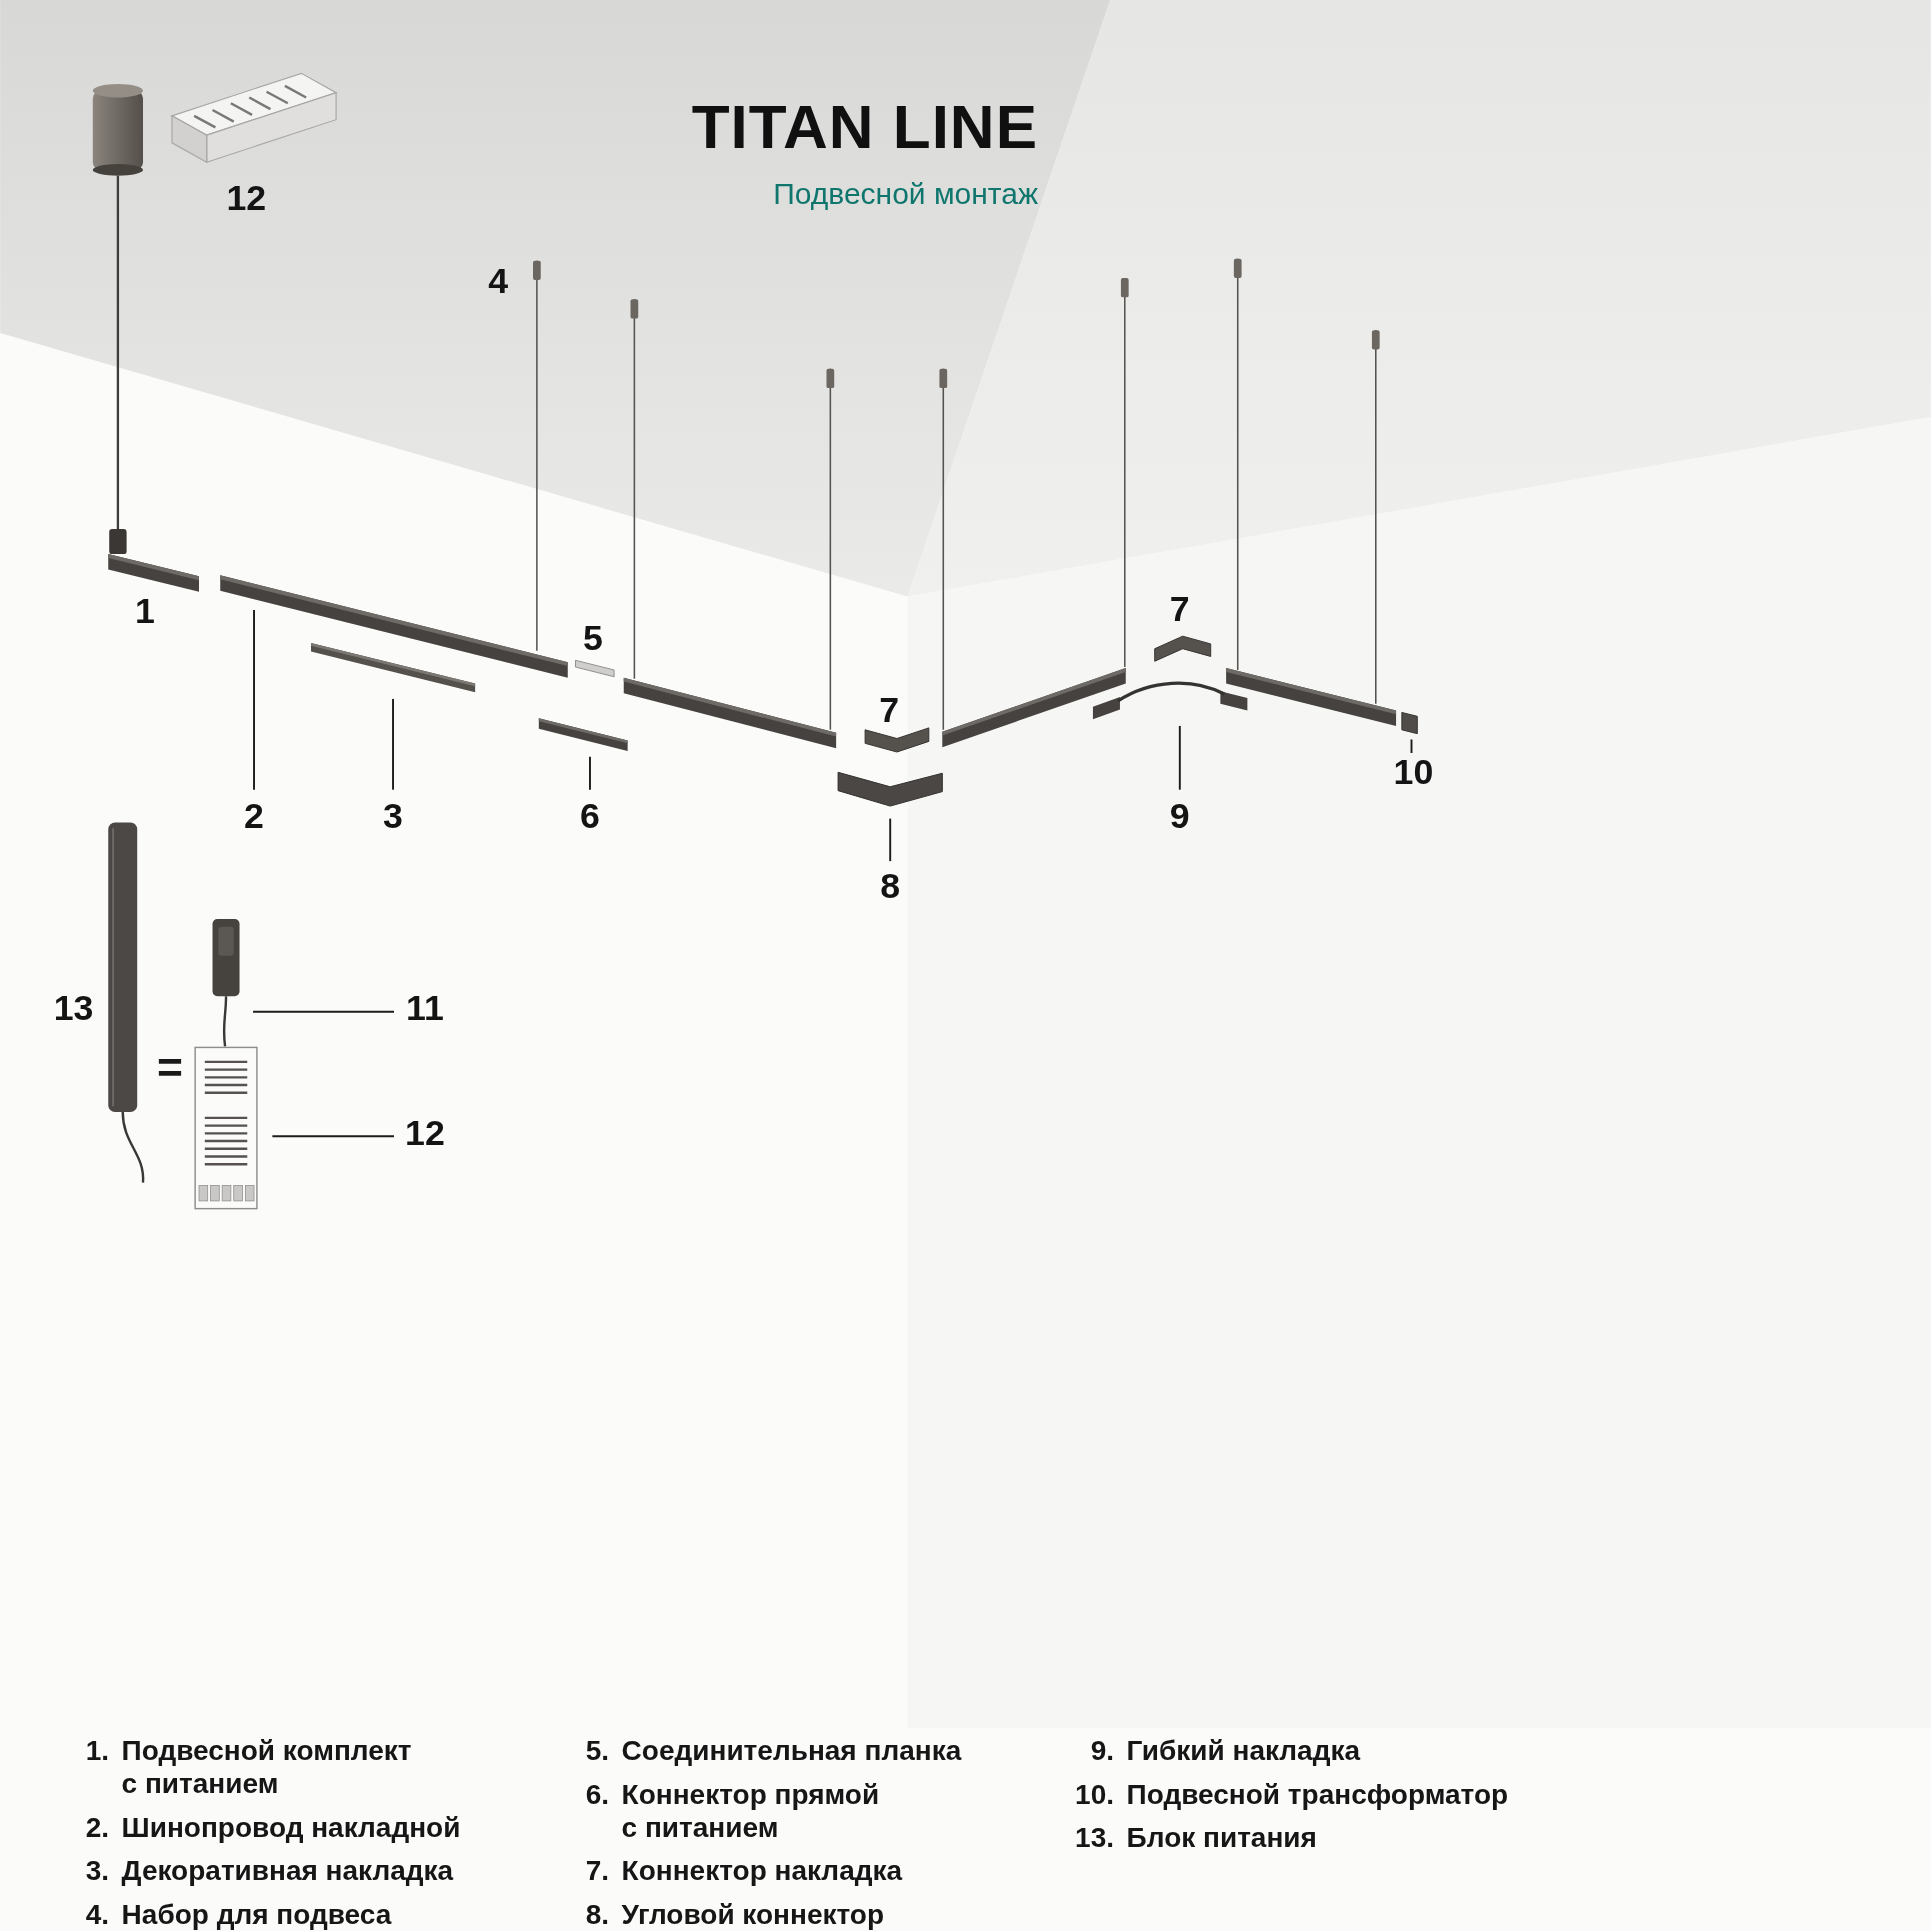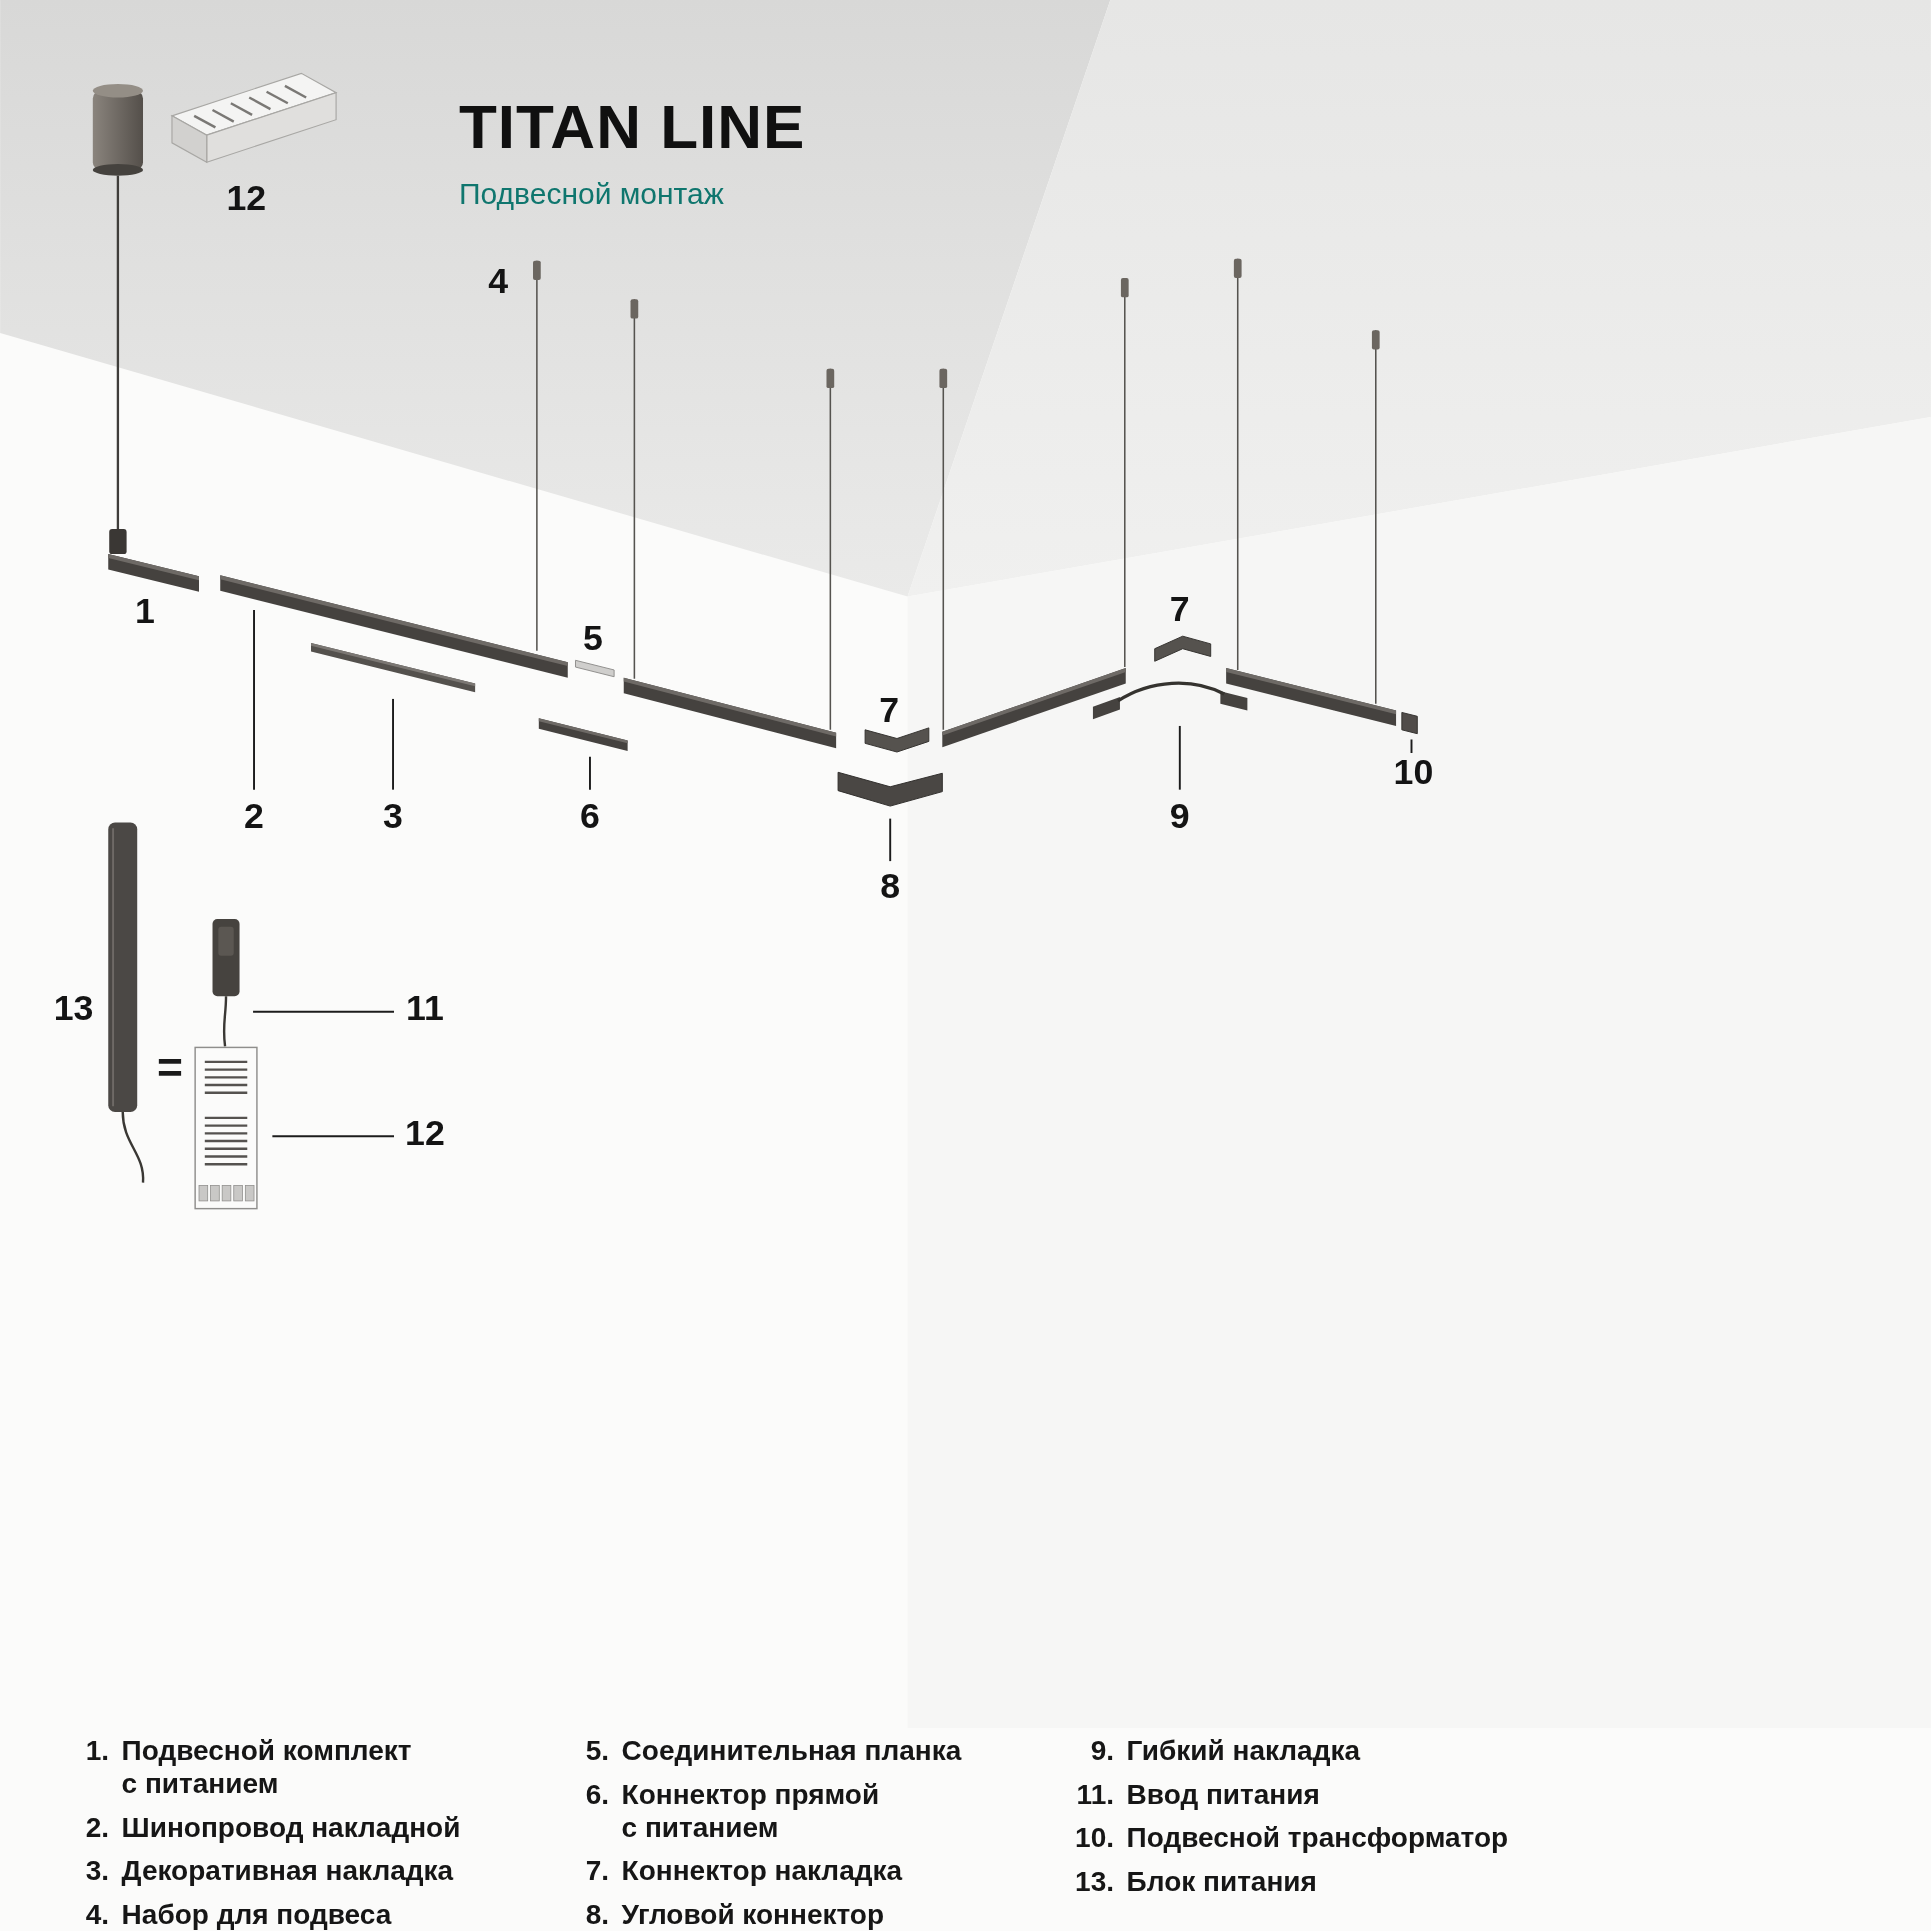--- a/index.html
+++ b/index.html
@@ -2,21 +2,21 @@
 <html><head>
 <meta charset="utf-8">
 <style>
   html,body{margin:0;padding:0;}
   .page{
     position:relative;width:1931px;height:1931px;overflow:hidden;
     background:#fbfbfa;font-family:"Liberation Sans",sans-serif;color:#141414;
   }
   .scene-svg{position:absolute;top:0;left:0;}
   .header{
-    position:absolute;top:93px;left:459px;width:579px;text-align:left;
+    position:absolute;top:93px;left:459px;width:579px;text-align:right;
   }
   .title{font-size:62px;font-weight:800;letter-spacing:1px;color:#101010;line-height:1.1;}
   .subtitle{font-size:30px;font-weight:400;color:#0f766e;margin-top:15.4px;}
   .plabel{font:700 37px "Liberation Sans",sans-serif;fill:#141414;text-anchor:middle;}
   .eq{font:700 46px "Liberation Sans",sans-serif;fill:#1a1a1a;text-anchor:middle;}
   .legend-col{position:absolute;top:1734px;}
   .legend-col.c1{left:70px;width:454px;}
   .legend-col.c2{left:570px;width:454px;}
   .legend-col.c3{left:1070px;width:792px;}
   .legend-item{display:flex;margin-bottom:10.6px;font-size:28px;font-weight:700;color:#161616;}
@@ -284,26 +284,20 @@
   </div>
 
   <div class="legend-col c3">
     <div class="legend-item">
       <span class="legend-num">9.</span>
       <span class="legend-text">
           <div class="legend-line">Гибкий накладка</div>
         </span>
     </div>
     <div class="legend-item">
-      <span class="legend-num">11.</span>
-      <span class="legend-text">
-          <div class="legend-line">Ввод питания</div>
-        </span>
-    </div>
-    <div class="legend-item">
       <span class="legend-num">10.</span>
       <span class="legend-text">
           <div class="legend-line">Подвесной трансформатор</div>
         </span>
     </div>
     <div class="legend-item">
       <span class="legend-num">13.</span>
       <span class="legend-text">
           <div class="legend-line">Блок питания</div>
         </span>

